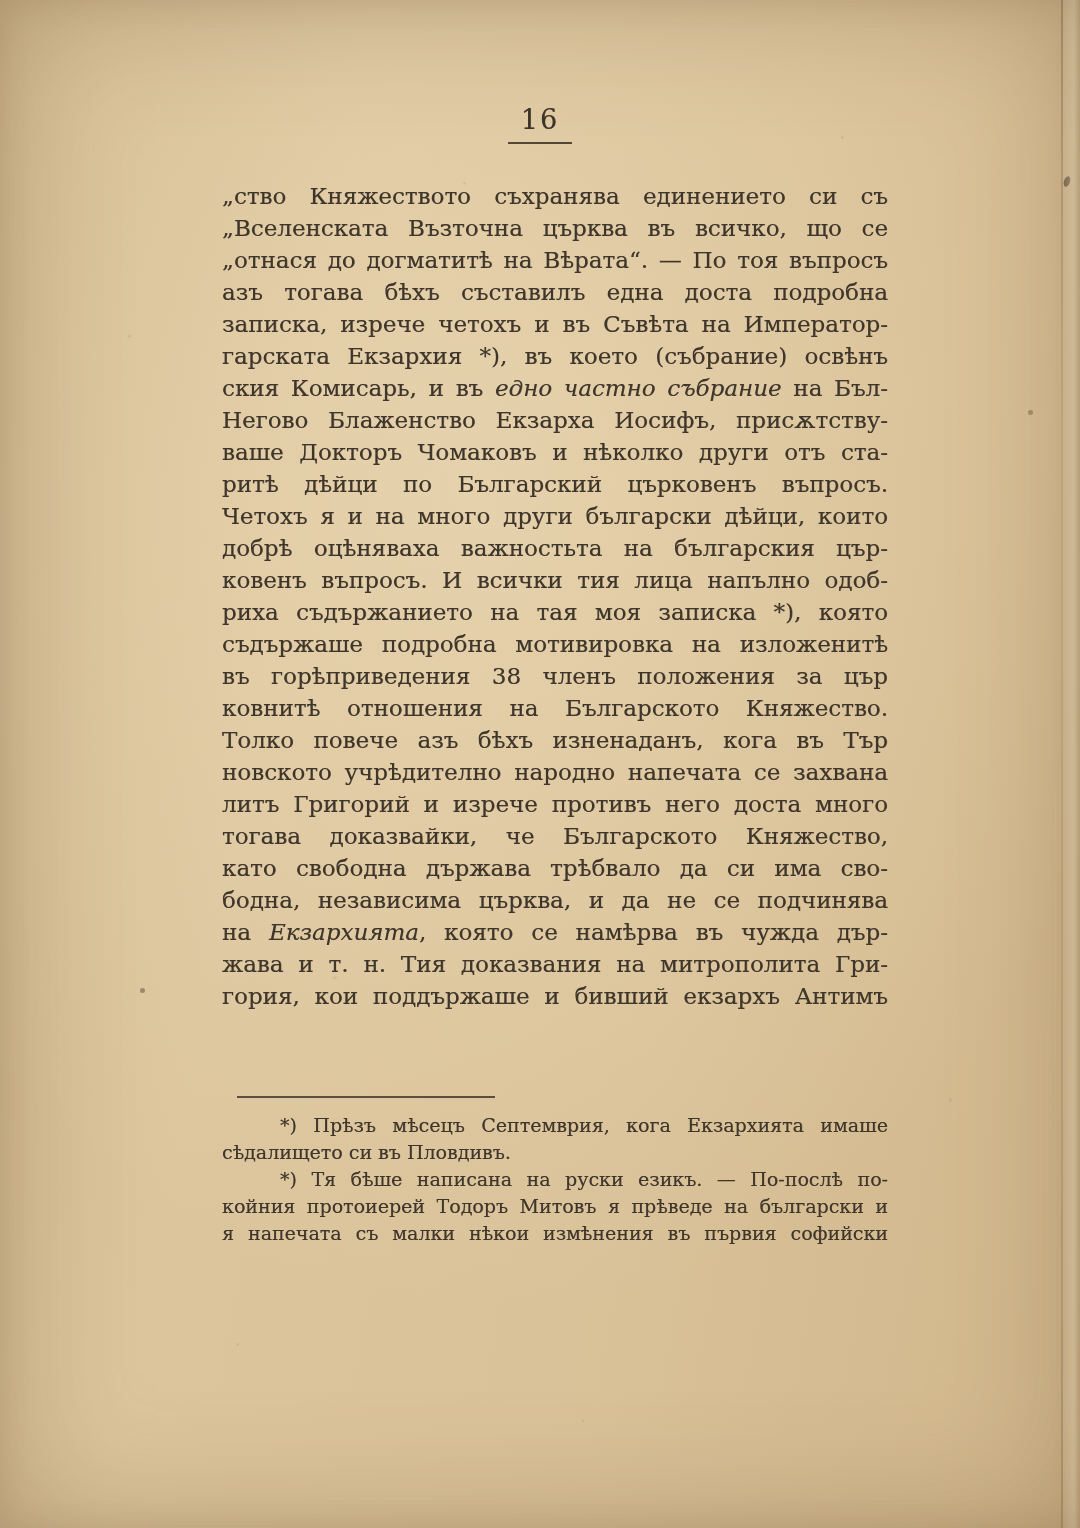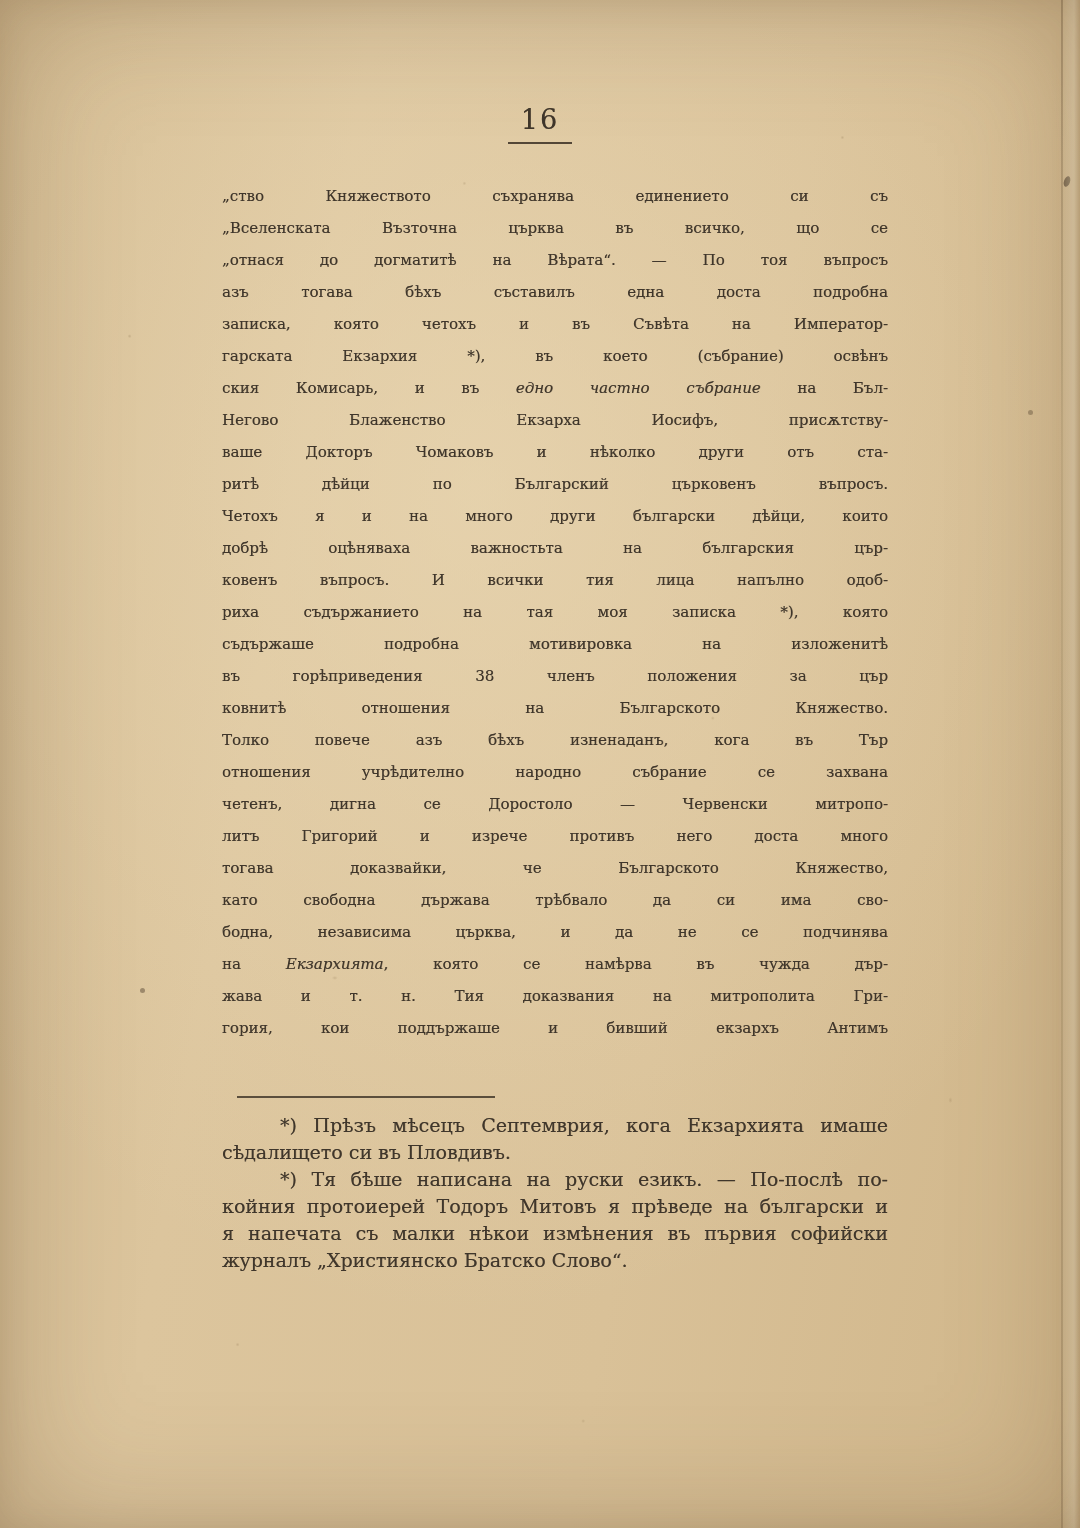--- a/index.html
+++ b/index.html
@@ -62,21 +62,21 @@
   .pagenum-rule {
     width: 64px; height: 2px; margin: 7px auto 0;
     background: rgba(58,47,35,0.85);
   }
 
   .main-text {
     position: absolute; left: 222px; top: 180px; width: 666px;
   }
   .tline {
     height: 32px; line-height: 32px;
-    font-size: 15px;
+    font-size: 23px;
     text-align: justify; text-align-last: justify;
     white-space: normal; overflow: hidden;
     text-shadow: 0.35px 0.35px 0.5px rgba(62,50,38,0.5);
   }
   .footnotes {
     position: absolute; left: 222px; top: 1112px; width: 666px;
   }
   .fline {
     height: 27px; line-height: 27px;
     font-size: 19px;
@@ -103,54 +103,52 @@
   <div class="pagenum-wrap">
     <div class="pagenum">16</div>
     <div class="pagenum-rule"></div>
   </div>
 
   <div class="main-text">
       <div class="tline"><span>„ство Княжеството съхранява единението си съ</span></div>
       <div class="tline"><span>„Вселенската Възточна църква въ всичко, що се</span></div>
       <div class="tline"><span>„отнася до догматитѣ на Вѣрата“. — По тоя въпросъ</span></div>
       <div class="tline"><span>азъ тогава бѣхъ съставилъ една доста подробна</span></div>
-      <div class="tline"><span>записка, която четохъ и въ Съвѣта на Император-</span></div>
+      <div class="tline"><span>записка, изрече четохъ и въ Съвѣта на Император-</span></div>
       <div class="tline"><span>гарската Екзархия *), въ което (събрание) освѣнъ</span></div>
       <div class="tline"><span>ския Комисарь, и въ </span><span class="it">едно частно събрание</span><span> на Бъл-</span></div>
       <div class="tline"><span>Негово Блаженство Екзарха Иосифъ, присѫтству-</span></div>
       <div class="tline"><span>ваше Докторъ Чомаковъ и нѣколко други отъ ста-</span></div>
       <div class="tline"><span>ритѣ дѣйци по Българский църковенъ въпросъ.</span></div>
       <div class="tline"><span>Четохъ я и на много други български дѣйци, които</span></div>
       <div class="tline"><span>добрѣ оцѣняваха важностьта на българския цър-</span></div>
       <div class="tline"><span>ковенъ въпросъ. И всички тия лица напълно одоб-</span></div>
       <div class="tline"><span>риха съдържанието на тая моя записка *), която</span></div>
       <div class="tline"><span>съдържаше подробна мотивировка на изложенитѣ</span></div>
       <div class="tline"><span>въ горѣприведения 38 членъ положения за цър</span></div>
       <div class="tline"><span>ковнитѣ отношения на Българското Княжество.</span></div>
       <div class="tline"><span>Толко повече азъ бѣхъ изненаданъ, кога въ Тър</span></div>
-      <div class="tline"><span>отношения учрѣдително народно събрание се захвана</span></div>
-      <div class="tline"><span>четенъ, дигна се Доростоло — Червенски митропо-</span></div>
+      <div class="tline"><span>новското учрѣдително народно напечата се захвана</span></div>
       <div class="tline"><span>литъ Григорий и изрече противъ него доста много</span></div>
       <div class="tline"><span>тогава доказвайки, че Българското Княжество,</span></div>
       <div class="tline"><span>като свободна държава трѣбвало да си има сво-</span></div>
       <div class="tline"><span>бодна, независима църква, и да не се подчинява</span></div>
       <div class="tline"><span>на </span><span class="it">Екзархията</span><span>, която се намѣрва въ чужда дър-</span></div>
       <div class="tline"><span>жава и т. н. Тия доказвания на митрополита Гри-</span></div>
       <div class="tline"><span>гория, кои поддържаше и бивший екзархъ Антимъ</span></div>
     </div>
 
   <div class="fn-separator"></div>
 
   <div class="footnotes">
       <div class="fline indent"><span>*) Прѣзъ мѣсецъ Септемврия, кога Екзархията имаше</span></div>
       <div class="fline nojust"><span>сѣдалището си въ Пловдивъ.</span></div>
       <div class="fline indent"><span>*) Тя бѣше написана на руски езикъ. — По-послѣ по-</span></div>
       <div class="fline"><span>койния протоиерей Тодоръ Митовъ я прѣведе на български и</span></div>
       <div class="fline"><span>я напечата съ малки нѣкои измѣнения въ първия софийски</span></div>
-      <div class="fline nojust"><span>журналъ „Християнско Братско Слово“.</span></div>
     </div>
 
   <div class="speck s1"></div>
   <div class="speck s2"></div>
   <div class="speck s3"></div>
   <div class="fold-line"></div>
   <div class="page-edge"></div>
   <div class="vignette"></div>
 </div>
 

